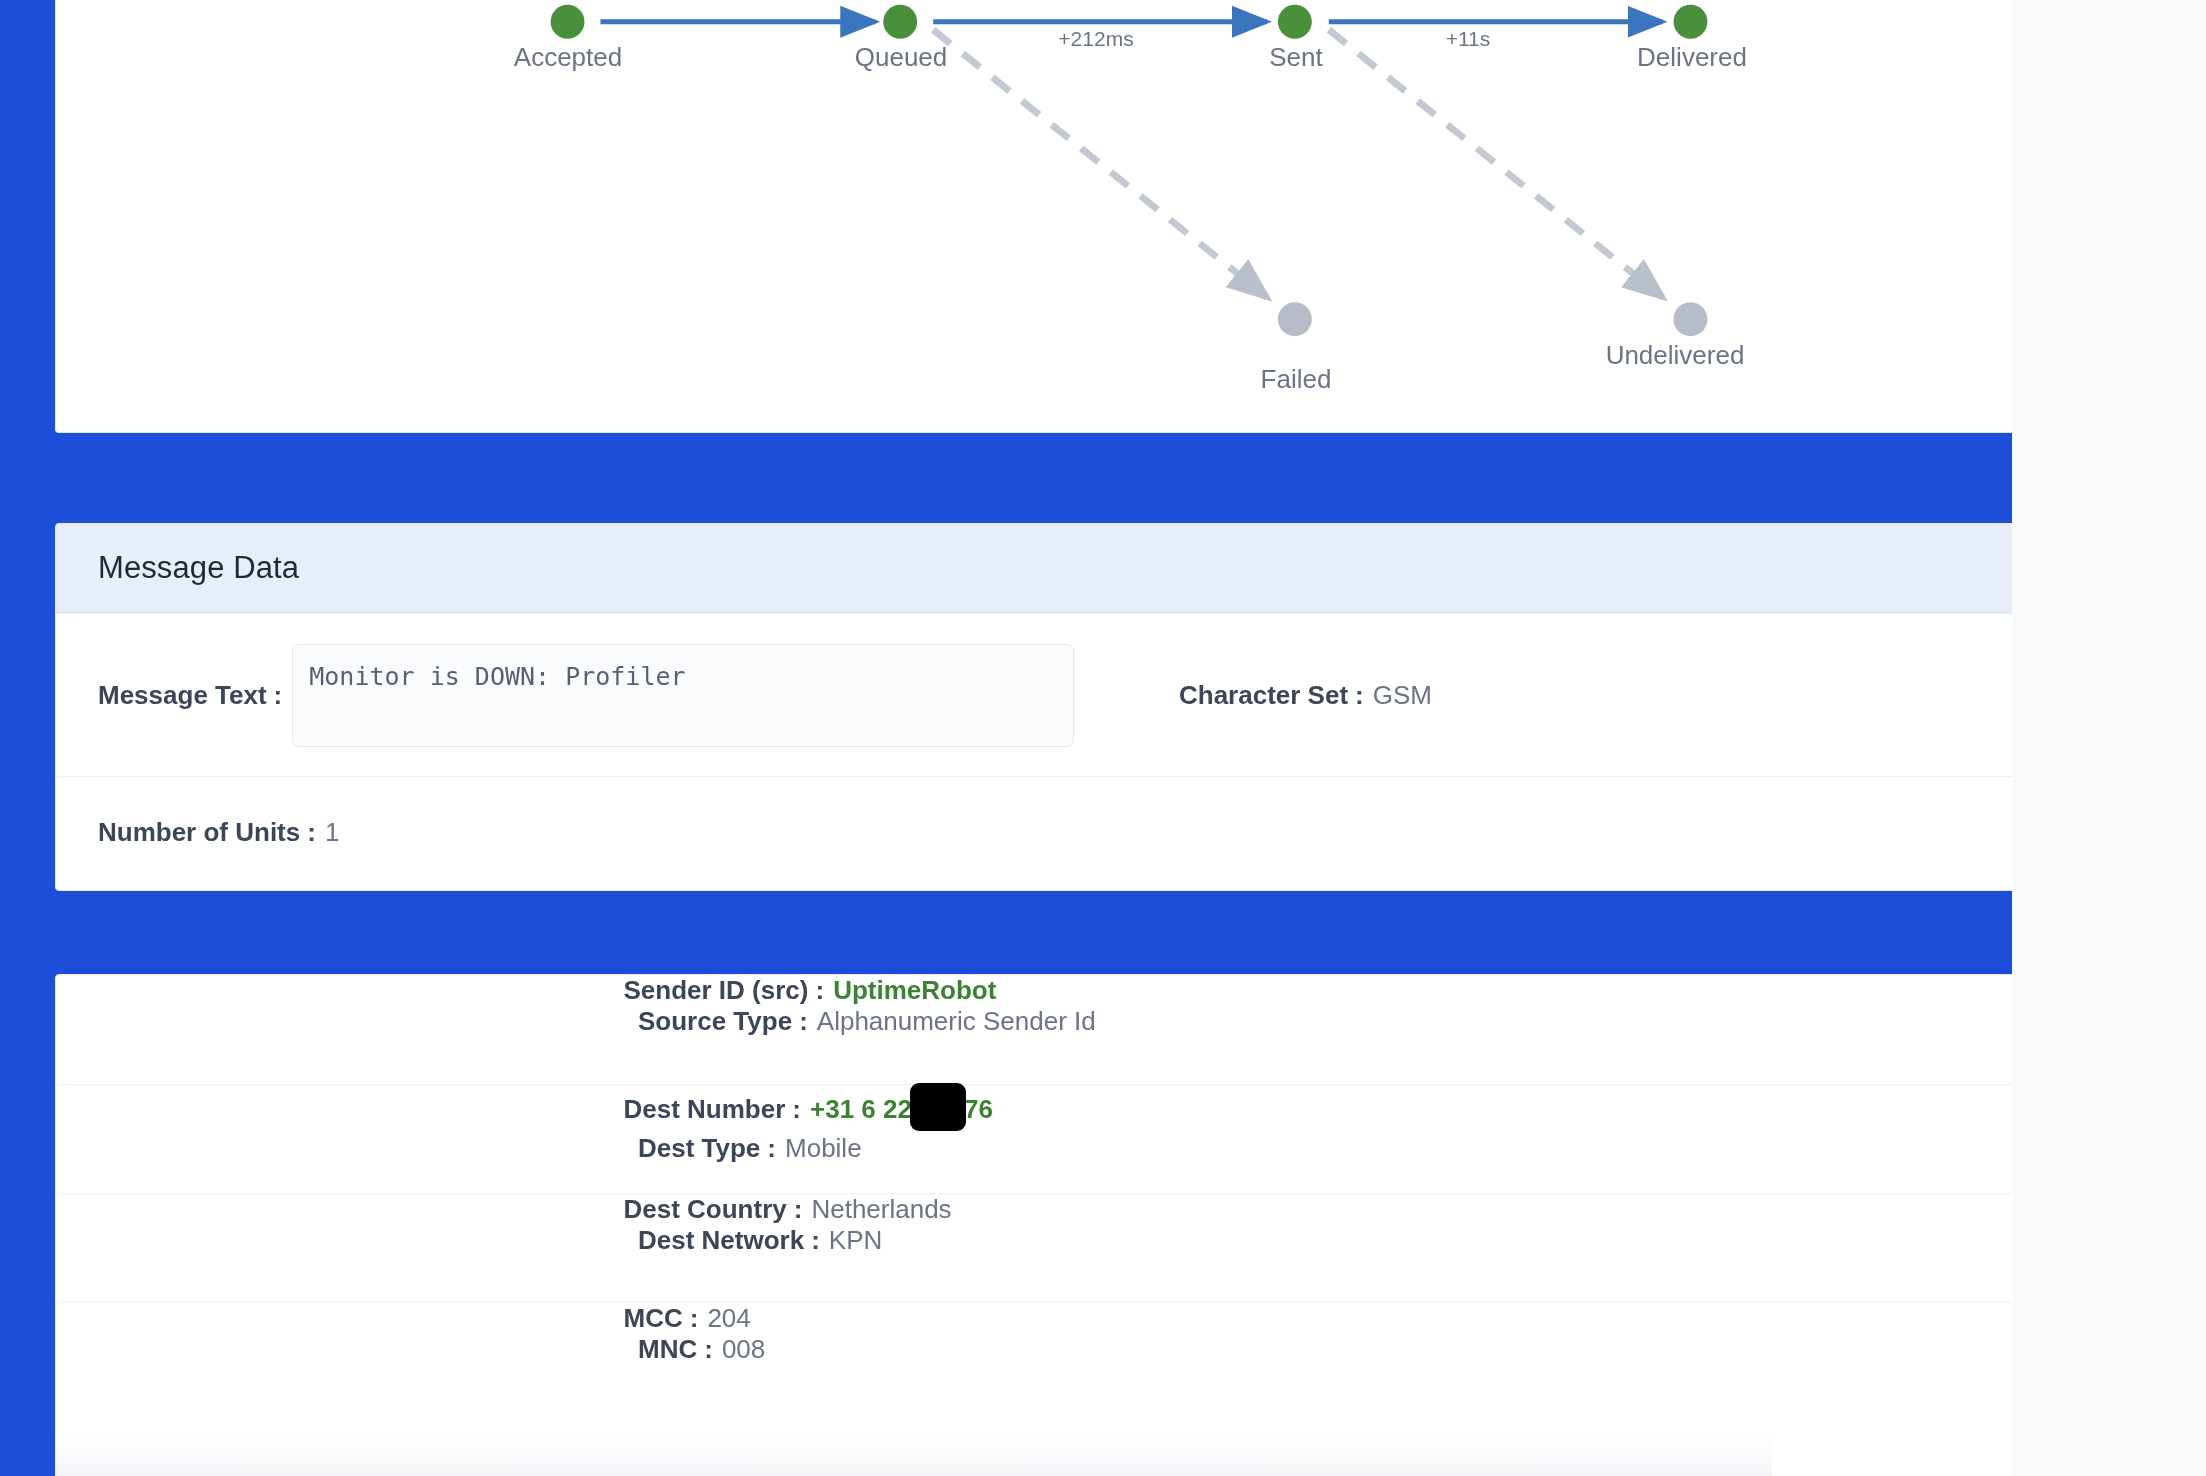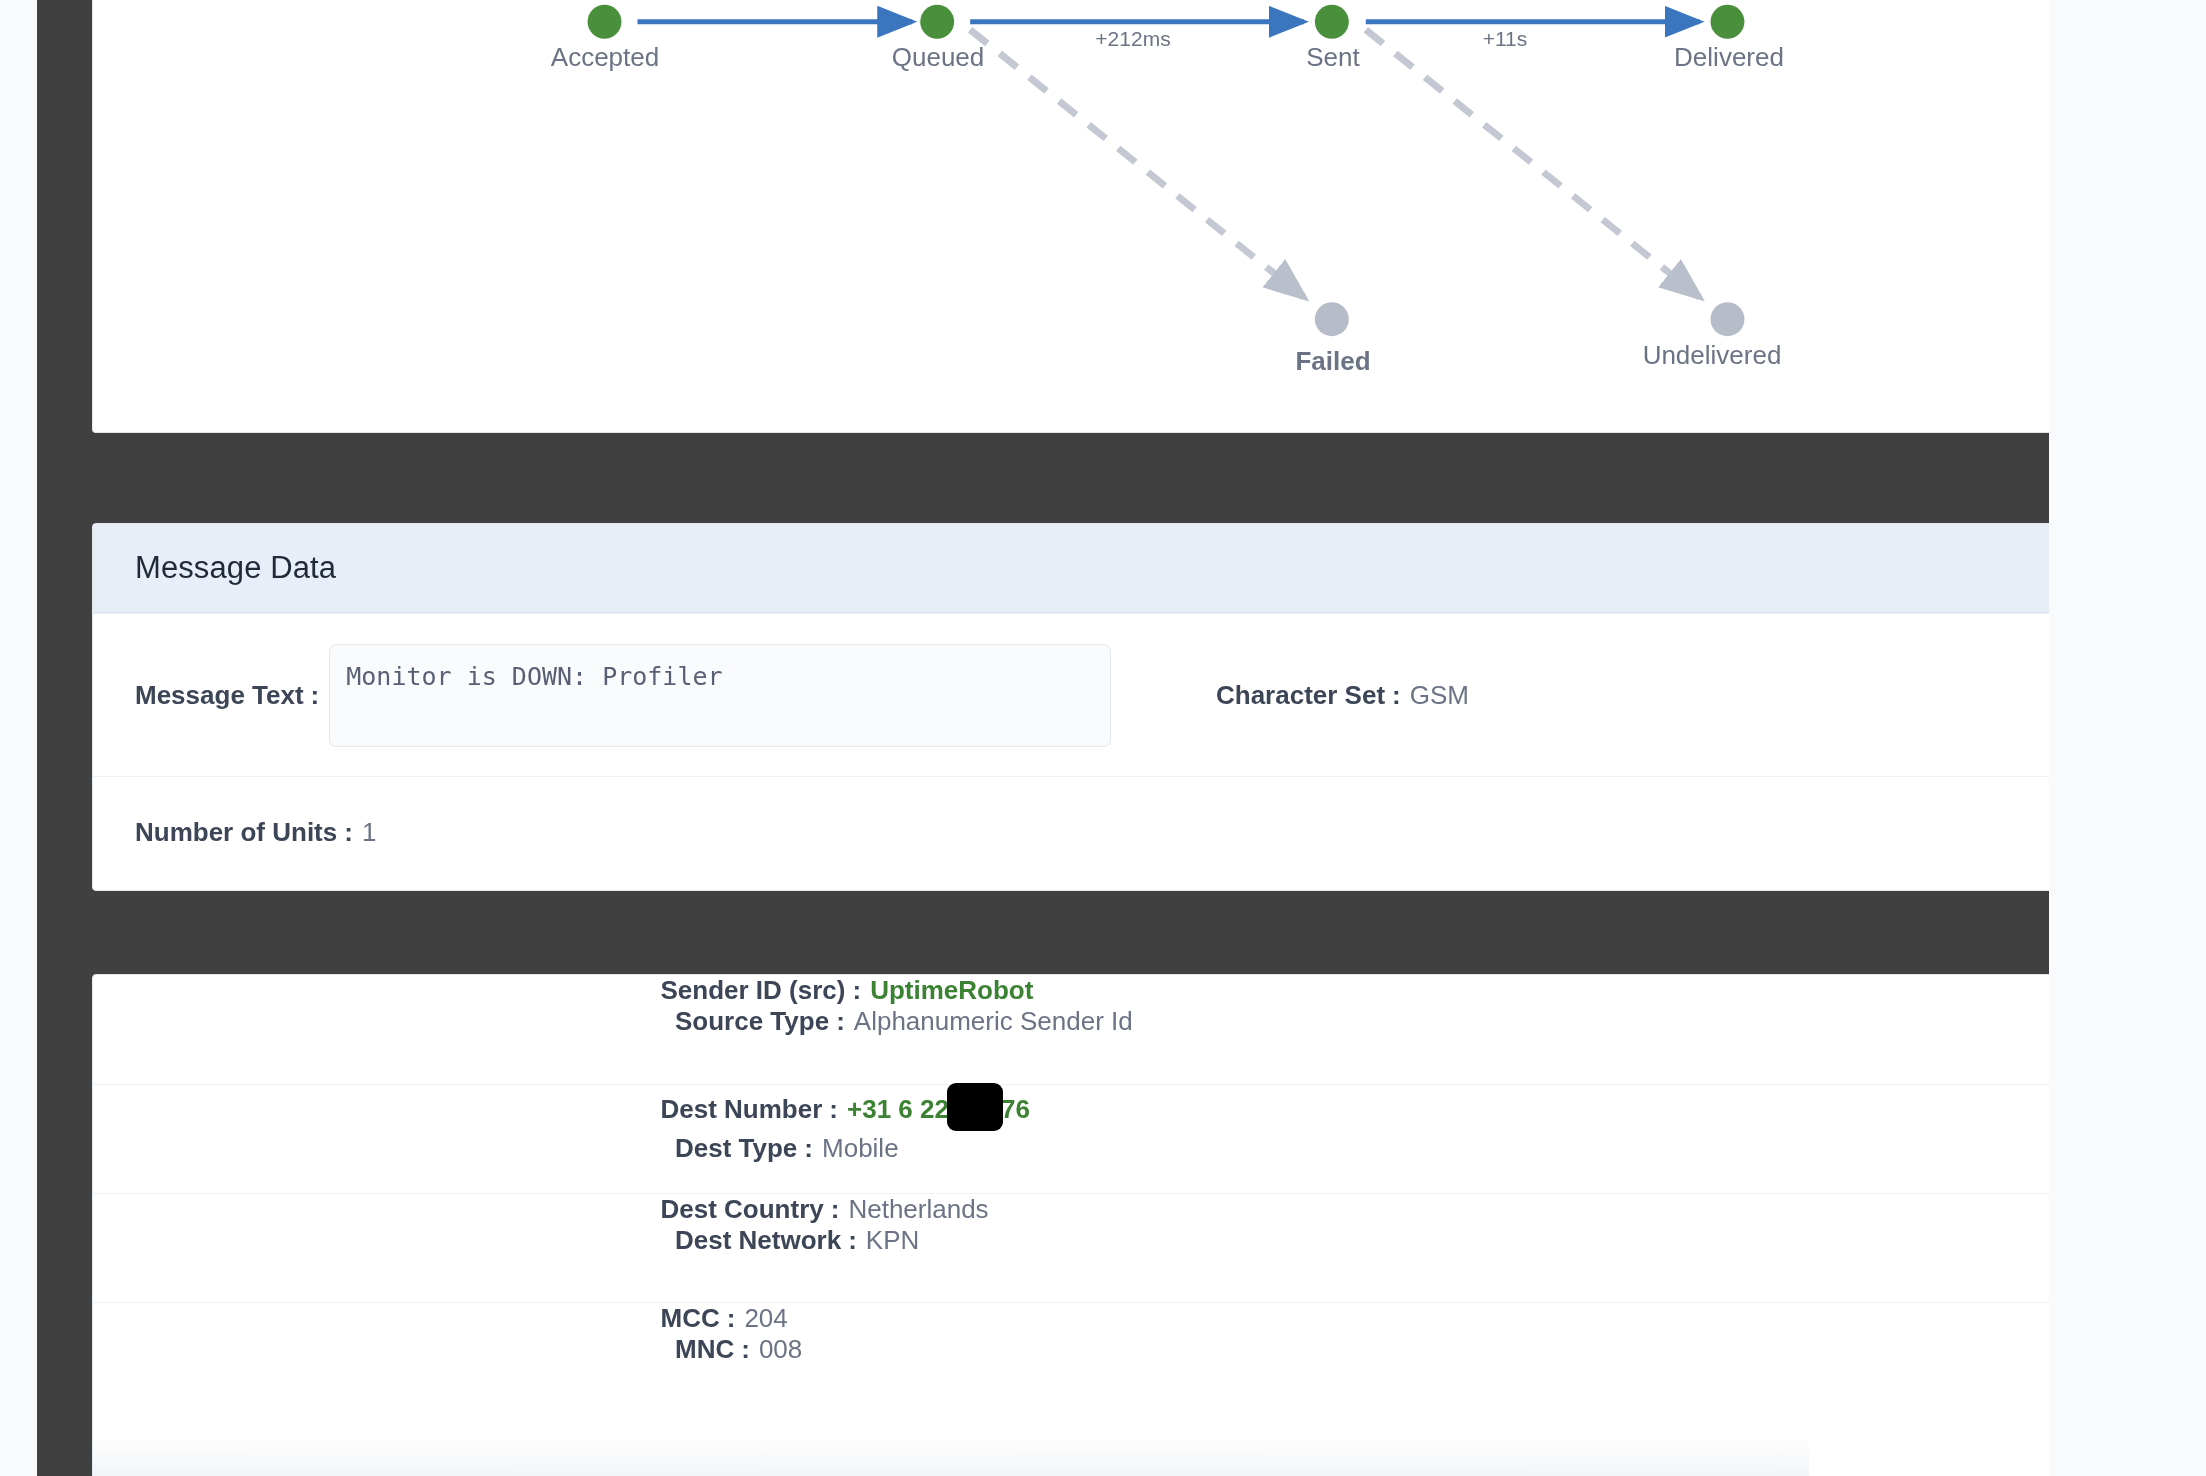--- a/index.html
+++ b/index.html
@@ -5,23 +5,22 @@
   html, body {
     margin: 0;
     padding: 0;
     background: #f8fafc;
     font-family: "Liberation Sans", sans-serif;
   }
   .page {
     position: relative;
     width: 2012px;
     height: 1476px;
-    background: #404040;
+    background: #1d4ed8;
     overflow: hidden;
-    margin-left: 37px;
   }
 
   
   .card {
     position: absolute;
     background: #ffffff;
     border: 1px solid #e2e8f0;
     border-radius: 4px;
     box-sizing: border-box;
   }
@@ -192,21 +191,21 @@
       <circle cx="1240" cy="172" r="17" fill="#4a8f3c"></circle>
       <circle cx="1636" cy="172" r="17" fill="#4a8f3c"></circle>
       <circle cx="1240" cy="470" r="17" fill="#b6bdc9"></circle>
       <circle cx="1636" cy="470" r="17" fill="#b6bdc9"></circle>
     </svg>
 
     <div class="flow-node-label" style="left:512px;  top:192px;">Accepted</div>
     <div class="flow-node-label" style="left:845px;  top:192px;">Queued</div>
     <div class="flow-node-label" style="left:1240px; top:192px;">Sent</div>
     <div class="flow-node-label" style="left:1636px; top:192px;">Delivered</div>
-    <div class="flow-node-label" style="left:1240px; top:496px;font-weight:bold;">Failed</div>
+    <div class="flow-node-label" style="left:1240px; top:514px;">Failed</div>
     <div class="flow-node-label" style="left:1619px; top:490px;">Undelivered</div>
 
     <div class="flow-time-label" style="left:1040px; top:177px;">+212ms</div>
     <div class="flow-time-label" style="left:1412px; top:177px;">+11s</div>
   </div>
 
   <div class="card" id="message-data-card">
     <div class="card-header">
       <span class="card-header-title">Message Data</span>
     </div>

